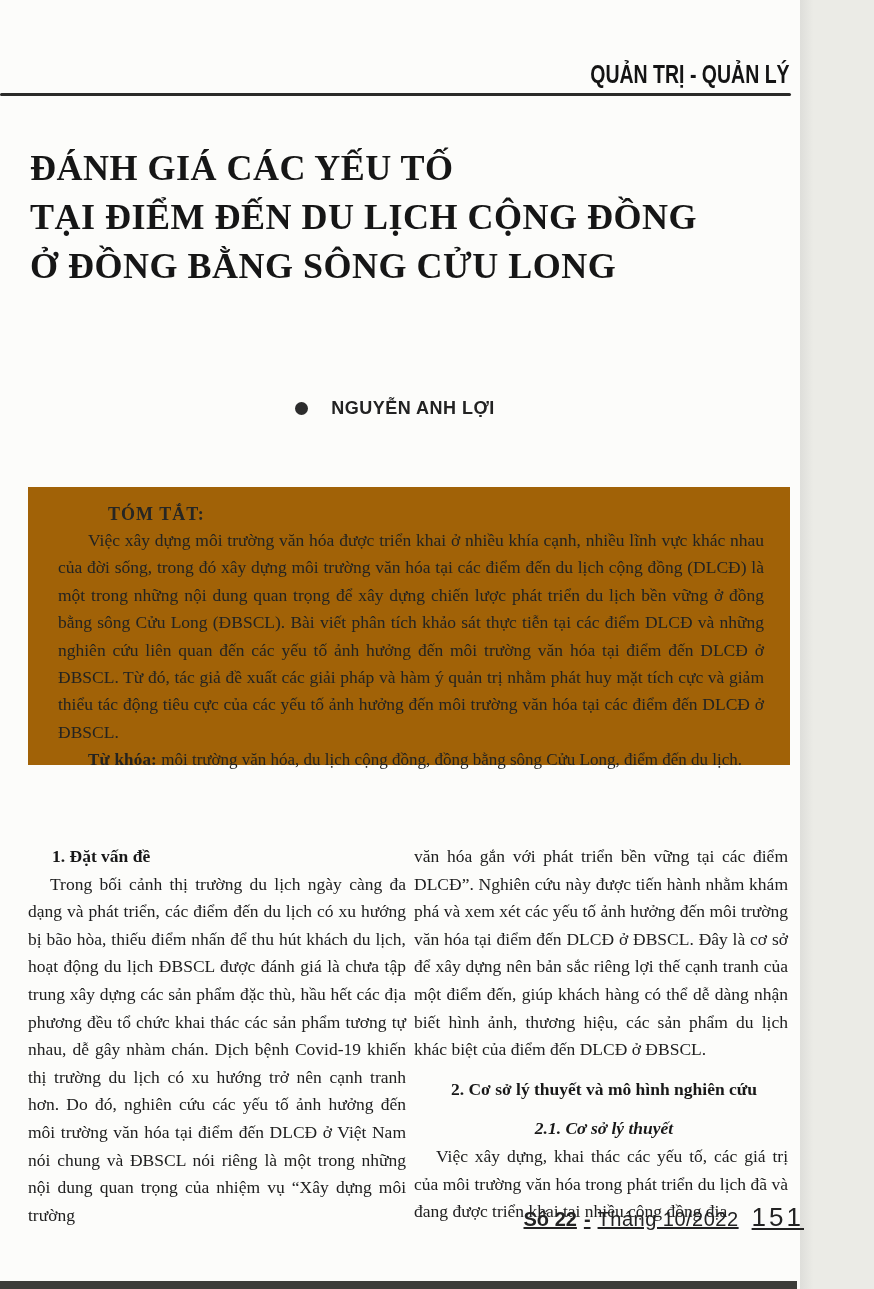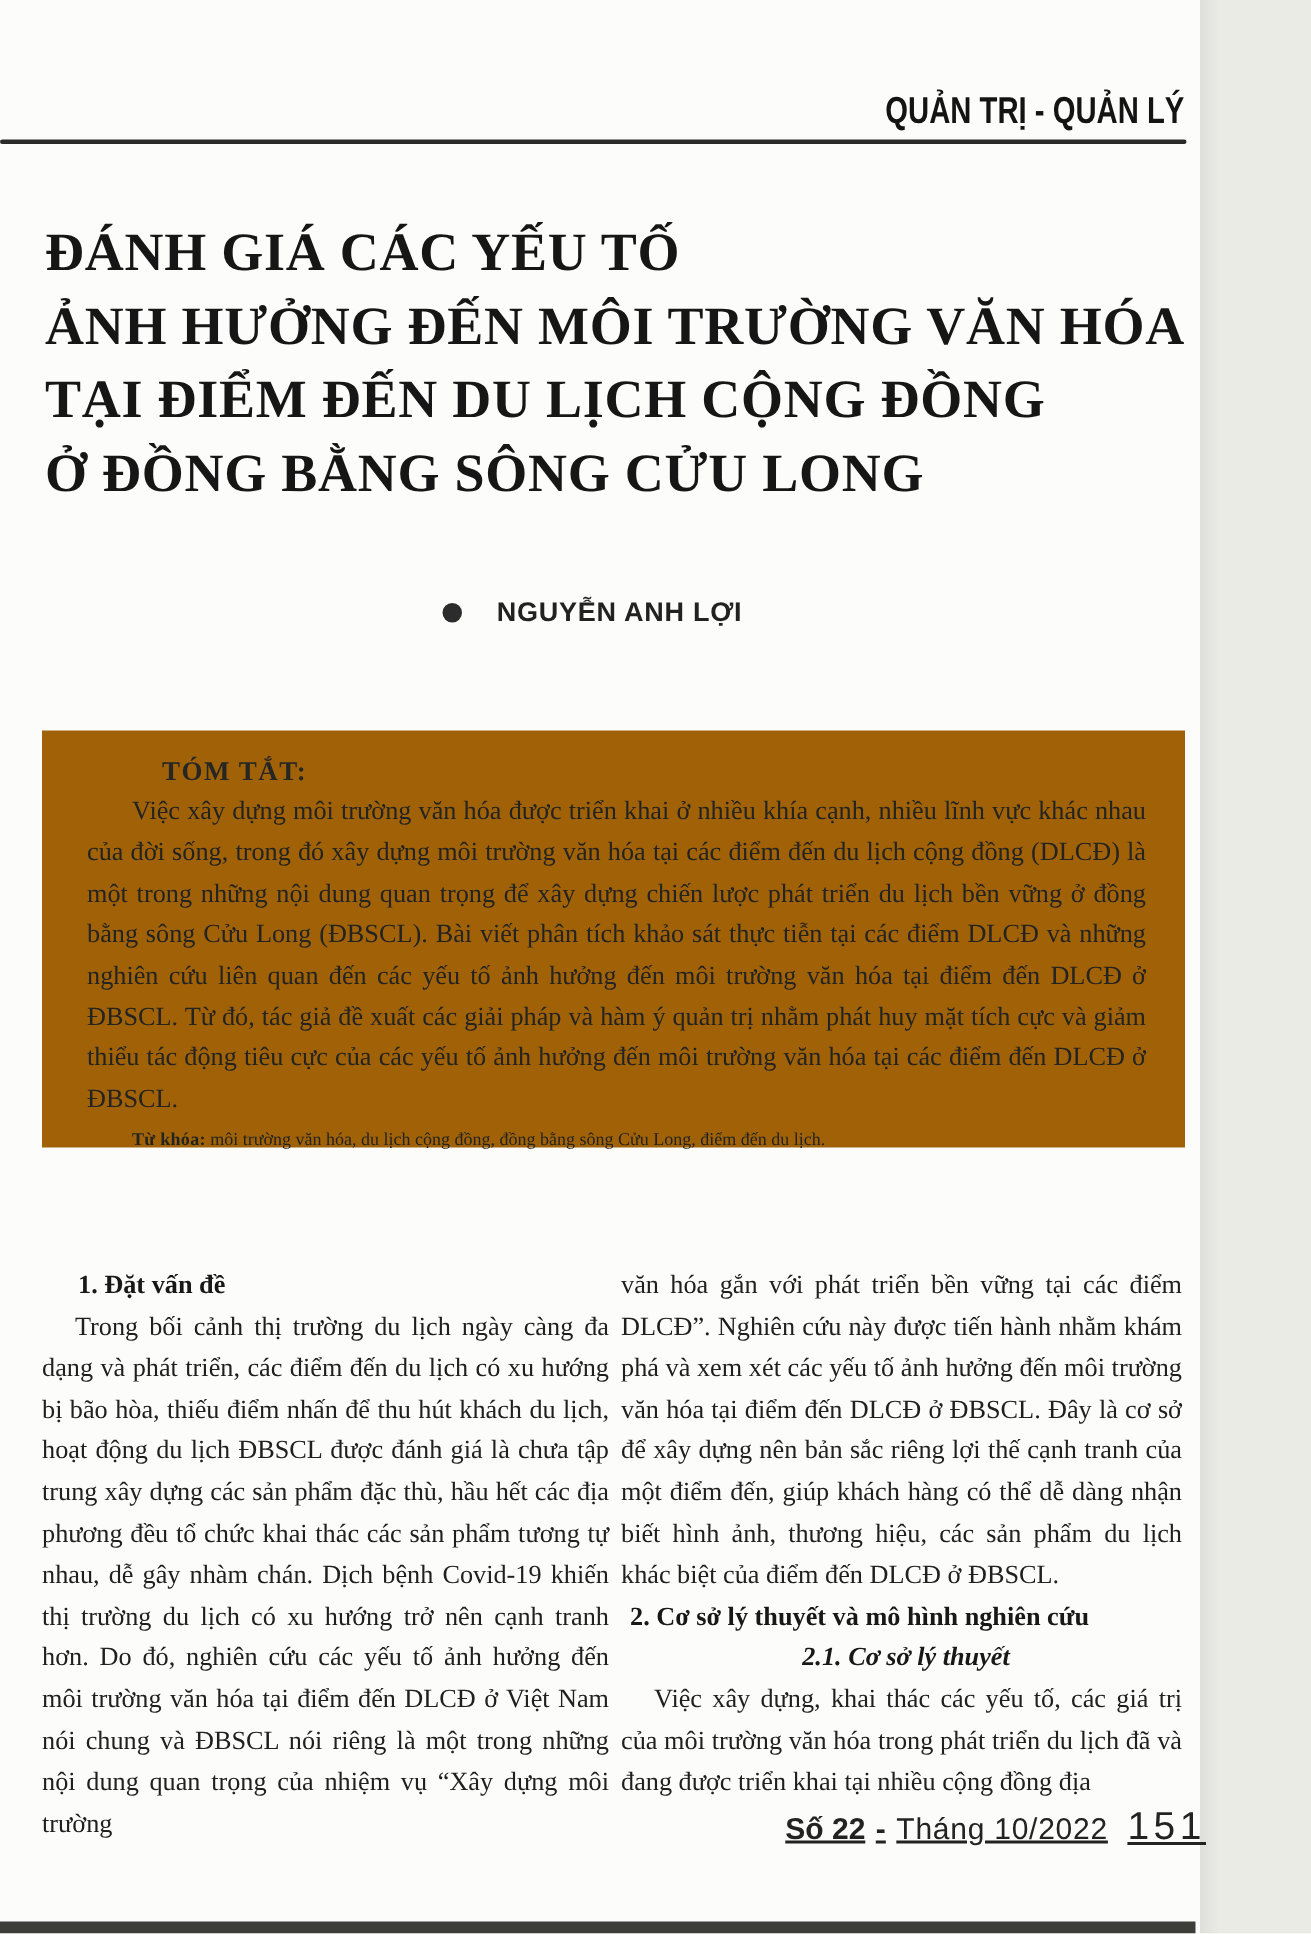--- a/index.html
+++ b/index.html
@@ -50,38 +50,38 @@
   }
   .abstract-heading{
     font-size:18px;font-weight:600;letter-spacing:1px;color:#262624;
     margin:0 0 2px 50px;
   }
   .abstract-body{
     font-size:17.5px;line-height:27.4px;text-align:justify;
     text-indent:30px;color:#232321;margin:0;
   }
   .abstract-keywords{
-    font-size:12px;line-height:27.4px;text-indent:30px;color:#232321;margin:0;
+    font-size:17px;line-height:27.4px;text-indent:30px;color:#232321;margin:0;
   }
   .abstract-keywords b{letter-spacing:0.2px;}
   
   .columns{
     position:absolute;top:843px;left:28px;width:774px;
     display:flex;gap:8px;
   }
   .col{font-size:17.5px;line-height:27.6px;text-align:justify;color:#202020;}
   .col-left{width:378px;}
   .col-right{width:374px;}
   .h-sec{
     font-weight:700;font-size:17.5px;line-height:27.6px;
     text-indent:24px;text-align:left;margin:0;color:#181818;
   }
   .h-sec2{
     font-weight:700;font-size:17.5px;line-height:27.6px;
-    text-indent:6px;text-align:left;margin:0;color:#181818;
+    text-indent:6px;text-align:center;margin:12px;color:#181818;
   }
   .h-sub{
     font-weight:700;font-style:italic;font-size:17.5px;line-height:27.6px;
     text-indent:6px;text-align:center;margin:0;color:#181818;
   }
   .para{margin:0;text-indent:22px;}
   .para-cont{margin:0;text-indent:0;}
   
   .footer-row{
     position:absolute;top:1202px;right:70px;
@@ -103,21 +103,20 @@
 </head>
 <body>
 
 <div class="edge-strip"></div>
 
 <div class="header-label">QUẢN TRỊ - QUẢN LÝ</div>
 <div class="header-rule"></div>
 
 <div class="title-block">
   <div>ĐÁNH GIÁ CÁC YẾU TỐ</div>
-  <div>ẢNH HƯỞNG ĐẾN MÔI TRƯỜNG VĂN HÓA</div>
   <div>TẠI ĐIỂM ĐẾN DU LỊCH CỘNG ĐỒNG</div>
   <div>Ở ĐỒNG BẰNG SÔNG CỬU LONG</div>
 </div>
 
 <div class="author-row">
   <span class="author-bullet"></span>
   <span>NGUYỄN ANH LỢI</span>
 </div>
 
 <div class="abstract-box">

